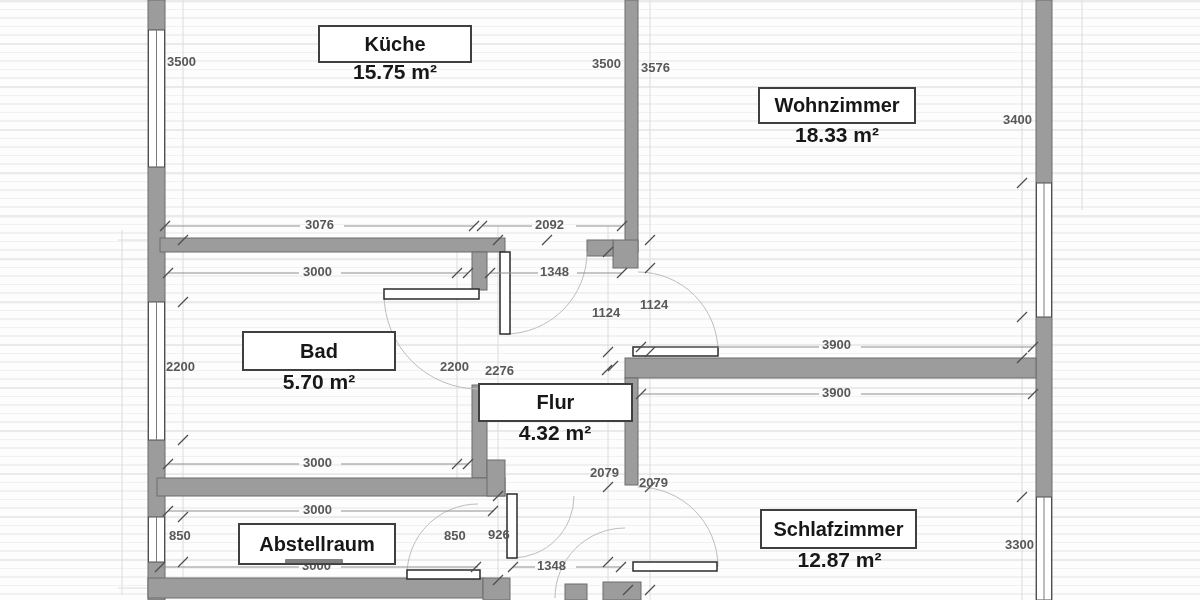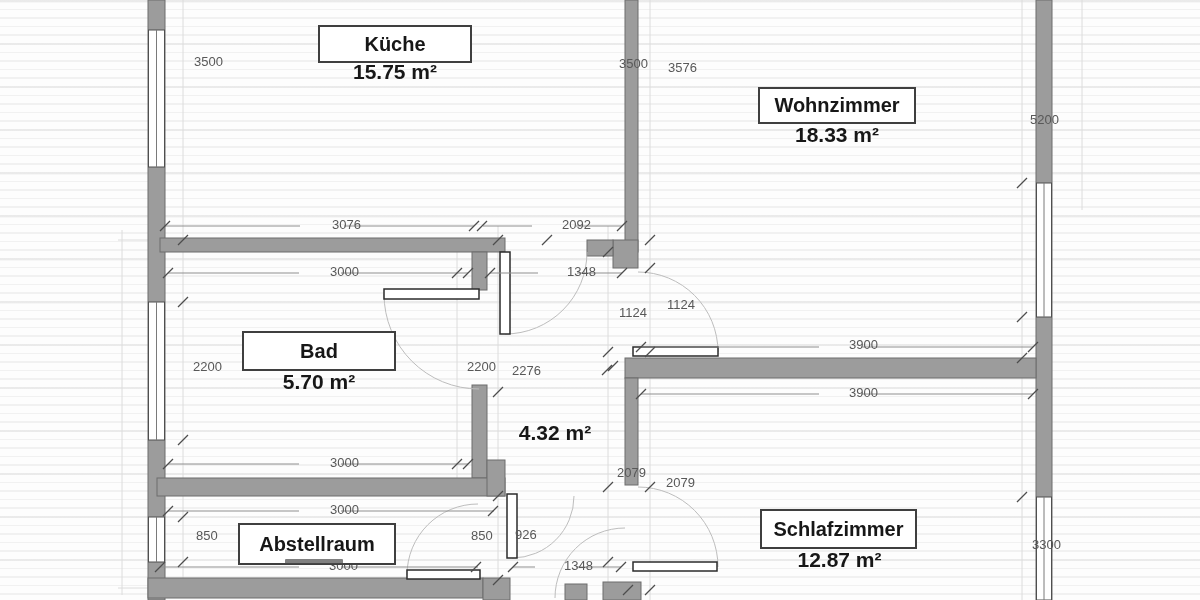--- a/index.html
+++ b/index.html
@@ -6,22 +6,22 @@
   .plan{
     position:relative;width:1200px;height:600px;overflow:hidden;
     font-family:"Liberation Sans",sans-serif;
     background:
       repeating-linear-gradient(180deg, rgba(0,0,0,0.028) 0 2.5px, transparent 2.5px 43px),
       repeating-linear-gradient(180deg, #f1f1f1 0 1.6px, transparent 1.6px 8.6px),
       #fdfdfd;
   }
   .plan svg{position:absolute;left:0;top:0;}
   .dim{
-    position:absolute;font-size:13px;font-weight:400;color:#585858;
-    white-space:nowrap;line-height:14px;letter-spacing:0px;padding-left:27px;
+    position:absolute;font-size:13px;font-weight:700;color:#585858;
+    white-space:nowrap;line-height:14px;letter-spacing:0px;
   }
   .roombox{
     position:absolute;background:#fff;border:2px solid #3f3f3f;
     display:flex;align-items:center;justify-content:center;
     font-size:20px;font-weight:600;color:#171717;box-sizing:border-box;text-align:right;
   }
   .area{
     position:absolute;font-size:21px;font-weight:700;color:#171717;
     text-align:center;line-height:20px;
   }
@@ -125,21 +125,21 @@
       <path d="M1017 188 L1027 178 M1017 322 L1027 312 M1017 363 L1027 353 M1017 502 L1027 492"></path>
       <path d="M452 278 L462 268 M452 469 L462 459"></path>
       <path d="M493 245 L503 235 M493 397 L503 387 M493 501 L503 491 M493 585 L503 575"></path>
       <path d="M602 375 L612 365 M608 371 L618 361 M542 245 L552 235 M623 595 L633 585"></path>
     </g>
   </svg>
 
   <div class="dim" style="left:167px;top:55px">3500</div>
   <div class="dim" style="left:592px;top:57px">3500</div>
   <div class="dim" style="left:641px;top:61px">3576</div>
-  <div class="dim" style="left:1003px;top:113px">5200</div>
+  <div class="dim" style="left:1003px;top:113px">3400</div>
   <div class="dim" style="left:305px;top:218px">3076</div>
   <div class="dim" style="left:535px;top:218px">2092</div>
   <div class="dim" style="left:303px;top:265px">3000</div>
   <div class="dim" style="left:540px;top:265px">1348</div>
   <div class="dim" style="left:592px;top:306px">1124</div>
   <div class="dim" style="left:640px;top:298px">1124</div>
   <div class="dim" style="left:166px;top:360px">2200</div>
   <div class="dim" style="left:440px;top:360px">2200</div>
   <div class="dim" style="left:485px;top:364px">2276</div>
   <div class="dim" style="left:822px;top:338px">3900</div>
@@ -163,20 +163,23 @@
   <div class="roombox" style="left:758px;top:87px;width:158px;height:37px">
     <span>Wohnzimmer</span>
   </div>
   <div class="area" style="left:762px;top:125px;width:150px">18.33 m²</div>
 
   <div class="roombox" style="left:242px;top:331px;width:154px;height:40px">
     <span>Bad</span>
   </div>
   <div class="area" style="left:244px;top:372px;width:150px">5.70 m²</div>
 
+  <div class="roombox" style="left:478px;top:383px;width:155px;height:39px">
+    <span>Flur</span>
+  </div>
   <div class="area" style="left:480px;top:423px;width:150px">4.32 m²</div>
 
   <div class="roombox" style="left:238px;top:523px;width:158px;height:42px">
     <span>Abstellraum</span>
     <span class="occluded" style="left:45px;top:34px;width:58px;height:5px"></span>
   </div>
 
   <div class="roombox" style="left:760px;top:509px;width:157px;height:40px">
     <span>Schlafzimmer</span>
   </div>

